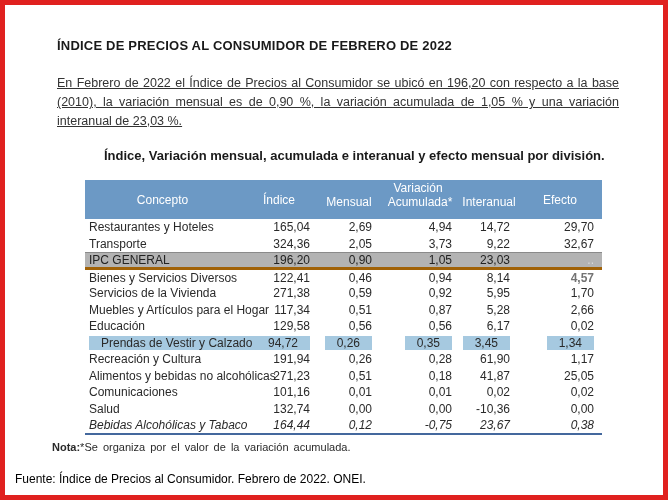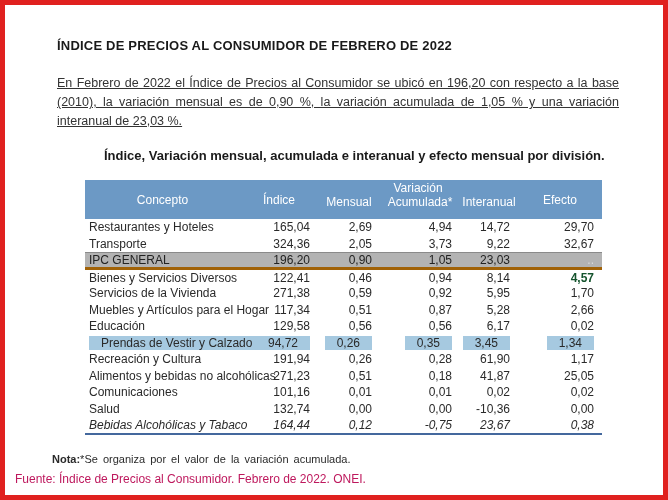--- a/index.html
+++ b/index.html
@@ -51,39 +51,39 @@
     padding:0 2px;
   }
   thead tr.h1 th{height:15px;}
   thead tr.h2 th{height:16px;padding-bottom:10px;}
   tbody td{
     height:16.5px;vertical-align:middle;
     color:#2a2a2a;white-space:nowrap;
   }
   td.col-concepto{text-align:left;padding-left:4px;}
   td.col-num{text-align:right;padding-right:8px;}
-  td.bold{font-weight:bold;color:#14532d;}
+  td.bold{font-weight:bold;color:#737373;}
   tr.ipc-row td{
     background:var(--ipc-gray);
     border-top:1px solid #8a8a8a;
     border-bottom:3px solid #a16207;
     color:#222;
   }
   tr.ipc-row td.dots{color:#d9d9d9;}
   tbody tr:last-child td{border-bottom:2px solid var(--table-bottom);font-style:italic;}
   .hl{background:var(--hl-blue);padding:0 12px;}
   .note{
-    margin-top:18px;margin-left:-5px;
+    margin-top:6px;margin-left:-5px;
     font-size:11px;color:#2a2a2a;
     word-spacing:2px;
   }
   .note b{font-weight:bold;}
   .source{
     position:absolute;left:10px;bottom:9px;
-    font-size:12px;color:#be185d;
+    font-size:12px;color:#000000;
   }
 </style>
 </head>
 <body>
 
 <div class="page">
   <div class="content">
 
     <div class="doc-title">ÍNDICE DE PRECIOS AL CONSUMIDOR DE FEBRERO DE 2022</div>
 

